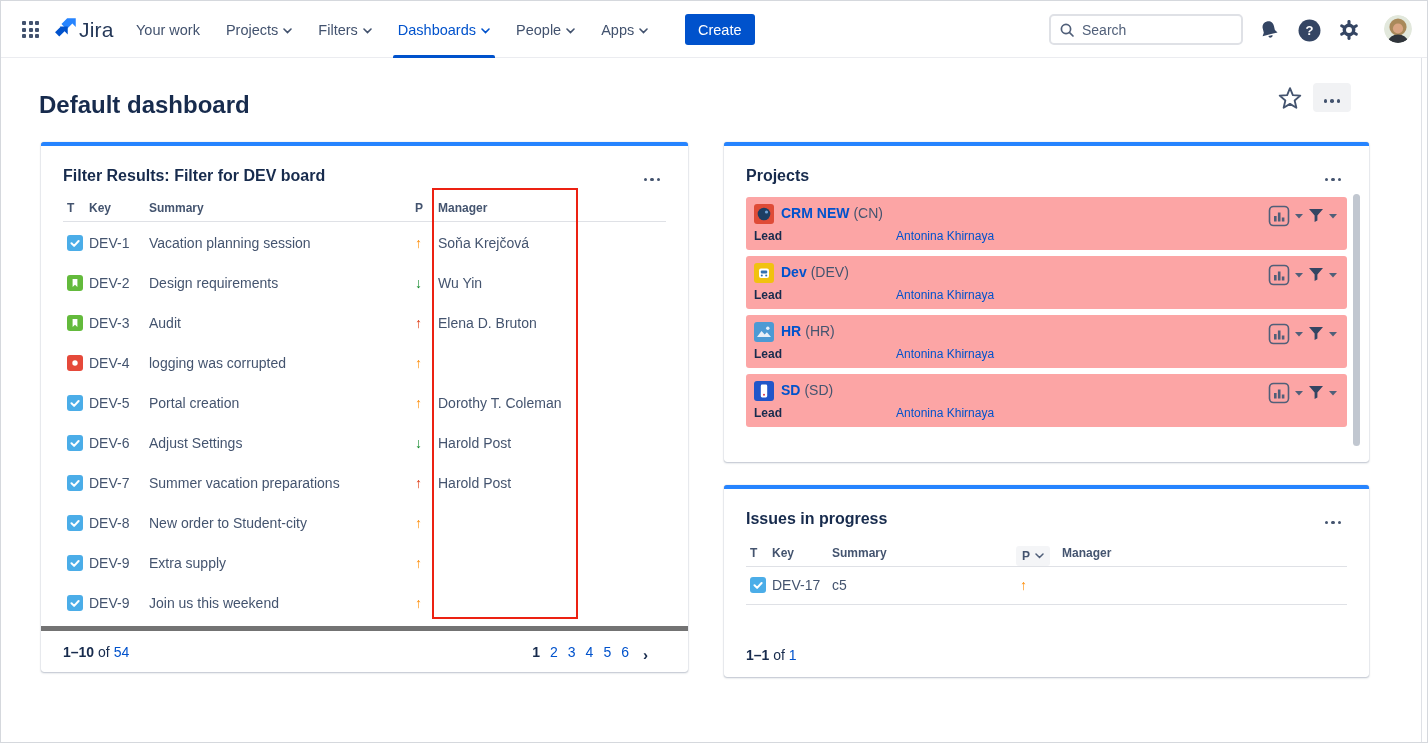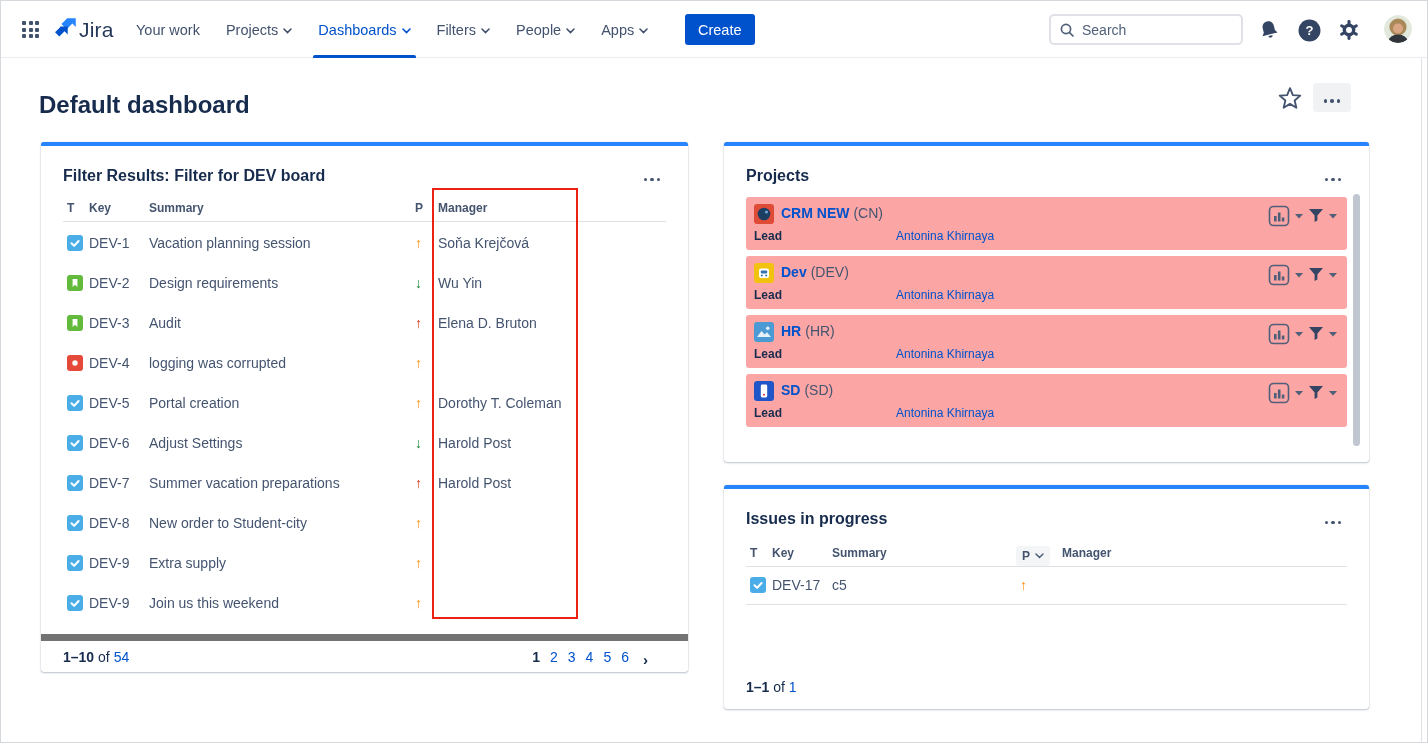--- a/index.html
+++ b/index.html
@@ -45,39 +45,39 @@
             margin:0 1.6px; }
   .dots-plain { cursor:pointer; padding:2px 4px; }
 
   
   .card { position:absolute; background:#fff; border-radius:3px; border-top:4px solid #2684FF;
           box-shadow:0 1px 2px rgba(9,30,66,.25), 0 0 1px rgba(9,30,66,.3); }
   .card-head { display:flex; justify-content:space-between; align-items:center; padding:19px 22px 0 22px; }
   .card-title { font-size:16px; font-weight:600; color:#172B4D; }
   #card-filter  { left:40px;  top:141px; width:647px; height:530px; }
   #card-projects{ left:723px; top:141px; width:645px; height:320px; }
-  #card-issues  { left:723px; top:484px; width:645px; height:224px; }
+  #card-issues  { left:723px; top:484px; width:645px; height:192px; }
 
   
   .thead { position:absolute; left:0; right:0; height:22px; }
   .thead span { position:absolute; font-size:12px; font-weight:700; color:#44546F; top:2px; }
   #card-filter .thead { top:53px; border-bottom:0; }
   .hline { position:absolute; left:22px; right:22px; border-top:1px solid #DFE1E6; }
   .col-t{left:26px} .col-key{left:48px} .col-sum{left:108px} .col-p{left:374px} .col-mgr{left:397px}
   .tbody { position:absolute; left:0; right:4px; }
   #card-filter .tbody { top:77px; }
   .trow { position:relative; height:40px; }
   .trow span { position:absolute; top:0; line-height:40px; font-size:14px; color:#44546F; white-space:nowrap; }
   .trow .ticon { top:12px; line-height:normal; }
   .ticon { position:absolute; width:16px; height:16px; border-radius:3px; display:flex;
            align-items:center; justify-content:center; }
   .ticon.task{ background:#4BADE8; } .ticon.story{ background:#63BA3C; } .ticon.bug{ background:#E5493A; }
   .c-pri { font-weight:700; font-size:15px; }
-  .tfoot { position:absolute; left:0; right:0; bottom:0; border-top:7px solid #737373;
-           display:flex; justify-content:space-between; align-items:center; padding:0 40px 0 22px; height:38px; }
+  .tfoot { position:absolute; left:0; right:0; bottom:0; border-top:5px solid #737373;
+           display:flex; justify-content:space-between; align-items:center; padding:0 40px 0 22px; height:46px; }
   .range { font-size:14px; color:#172B4D; }
   .range b { font-weight:700; }
   .range a { color:#0052CC; text-decoration:none; cursor:pointer; }
   .pages { display:flex; gap:10px; align-items:center; font-size:14px; }
   .pages .pg { color:#0052CC; cursor:pointer; }
   .pages .pg.current { color:#172B4D; font-weight:700; cursor:default; }
   .pages .next { color:#172B4D; font-weight:700; font-size:15px; margin-left:4px; margin-top:5px; cursor:pointer; }
 
   
   .red-box { position:absolute; left:391px; top:42px; width:146px; height:431px;
@@ -139,28 +139,28 @@
   <div class="nav">
     <div class="nav-item">
       <span>Your work</span>
     </div>
     <div class="nav-item">
       <span>Projects</span>
       <svg class="caret-svg" width="9" height="6" viewBox="0 0 9 6">
           <path d="M1 1l3.5 3.5L8 1" stroke="currentColor" stroke-width="1.6" fill="none" stroke-linecap="round"></path>
         </svg>
     </div>
-    <div class="nav-item active">
-      <span>Dashboards</span>
+    <div class="nav-item">
+      <span>Filters</span>
       <svg class="caret-svg" width="9" height="6" viewBox="0 0 9 6">
           <path d="M1 1l3.5 3.5L8 1" stroke="currentColor" stroke-width="1.6" fill="none" stroke-linecap="round"></path>
         </svg>
     </div>
-    <div class="nav-item">
-      <span>Filters</span>
+    <div class="nav-item active">
+      <span>Dashboards</span>
       <svg class="caret-svg" width="9" height="6" viewBox="0 0 9 6">
           <path d="M1 1l3.5 3.5L8 1" stroke="currentColor" stroke-width="1.6" fill="none" stroke-linecap="round"></path>
         </svg>
     </div>
     <div class="nav-item">
       <span>People</span>
       <svg class="caret-svg" width="9" height="6" viewBox="0 0 9 6">
           <path d="M1 1l3.5 3.5L8 1" stroke="currentColor" stroke-width="1.6" fill="none" stroke-linecap="round"></path>
         </svg>
     </div>

